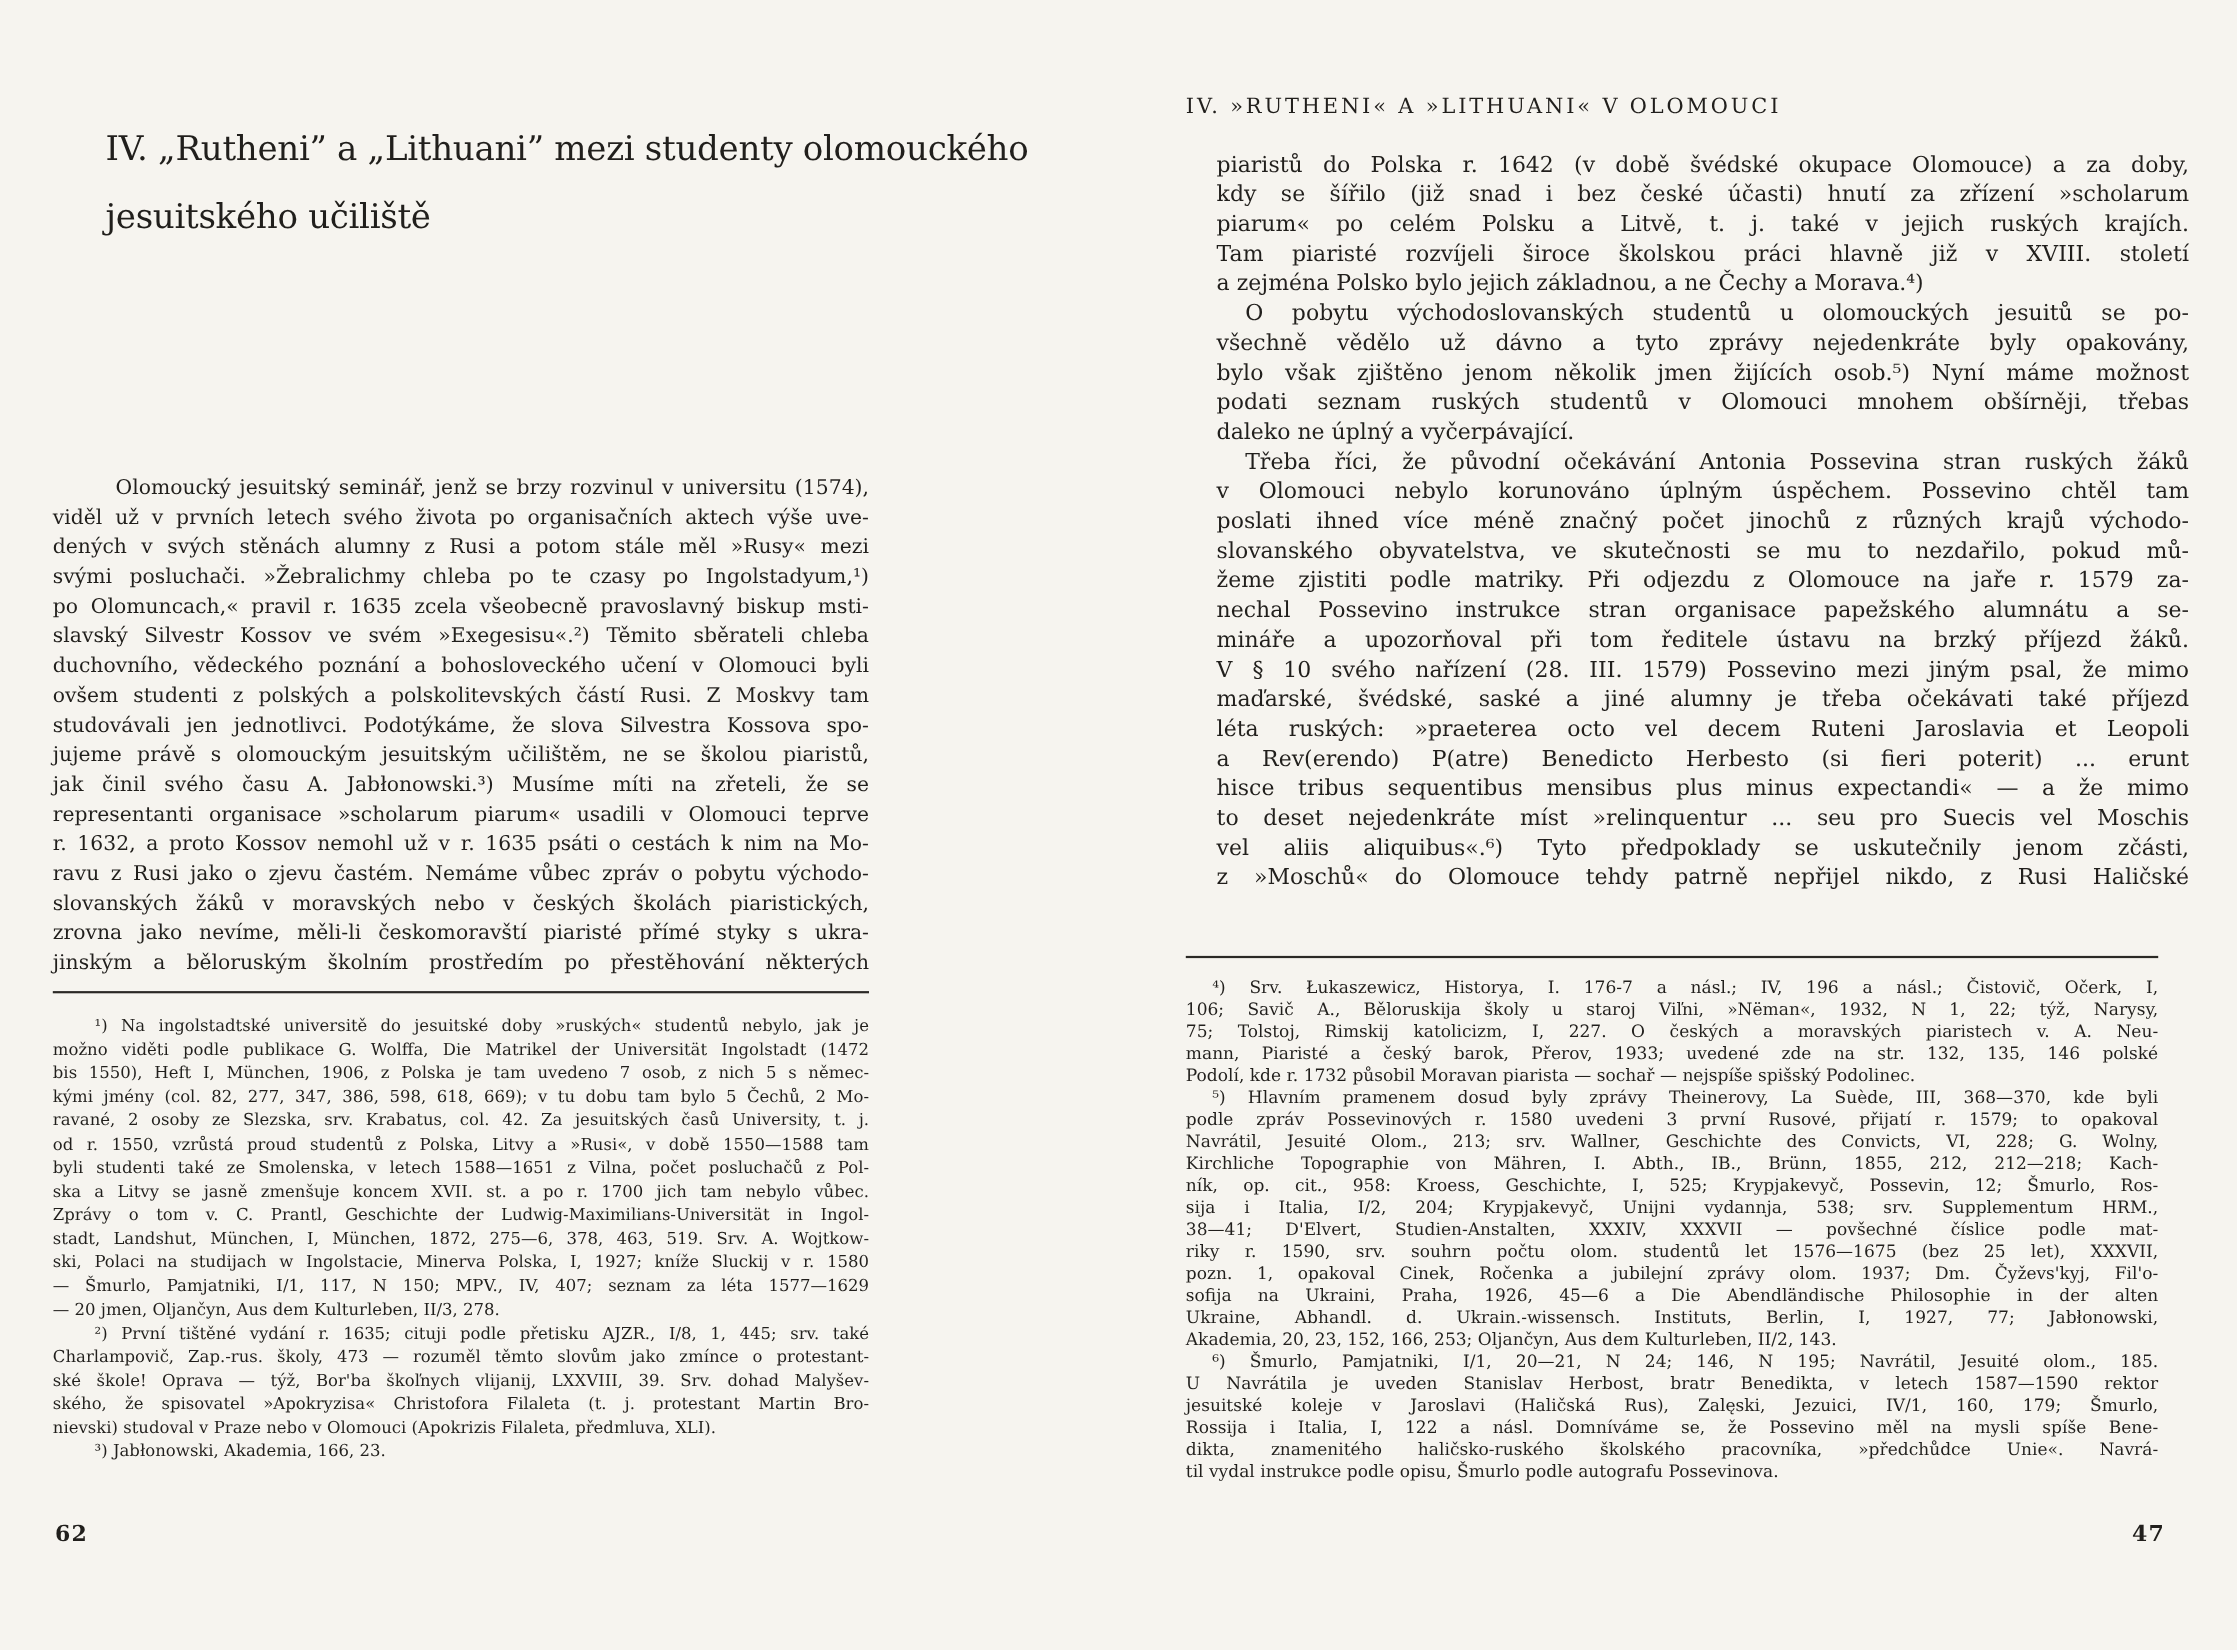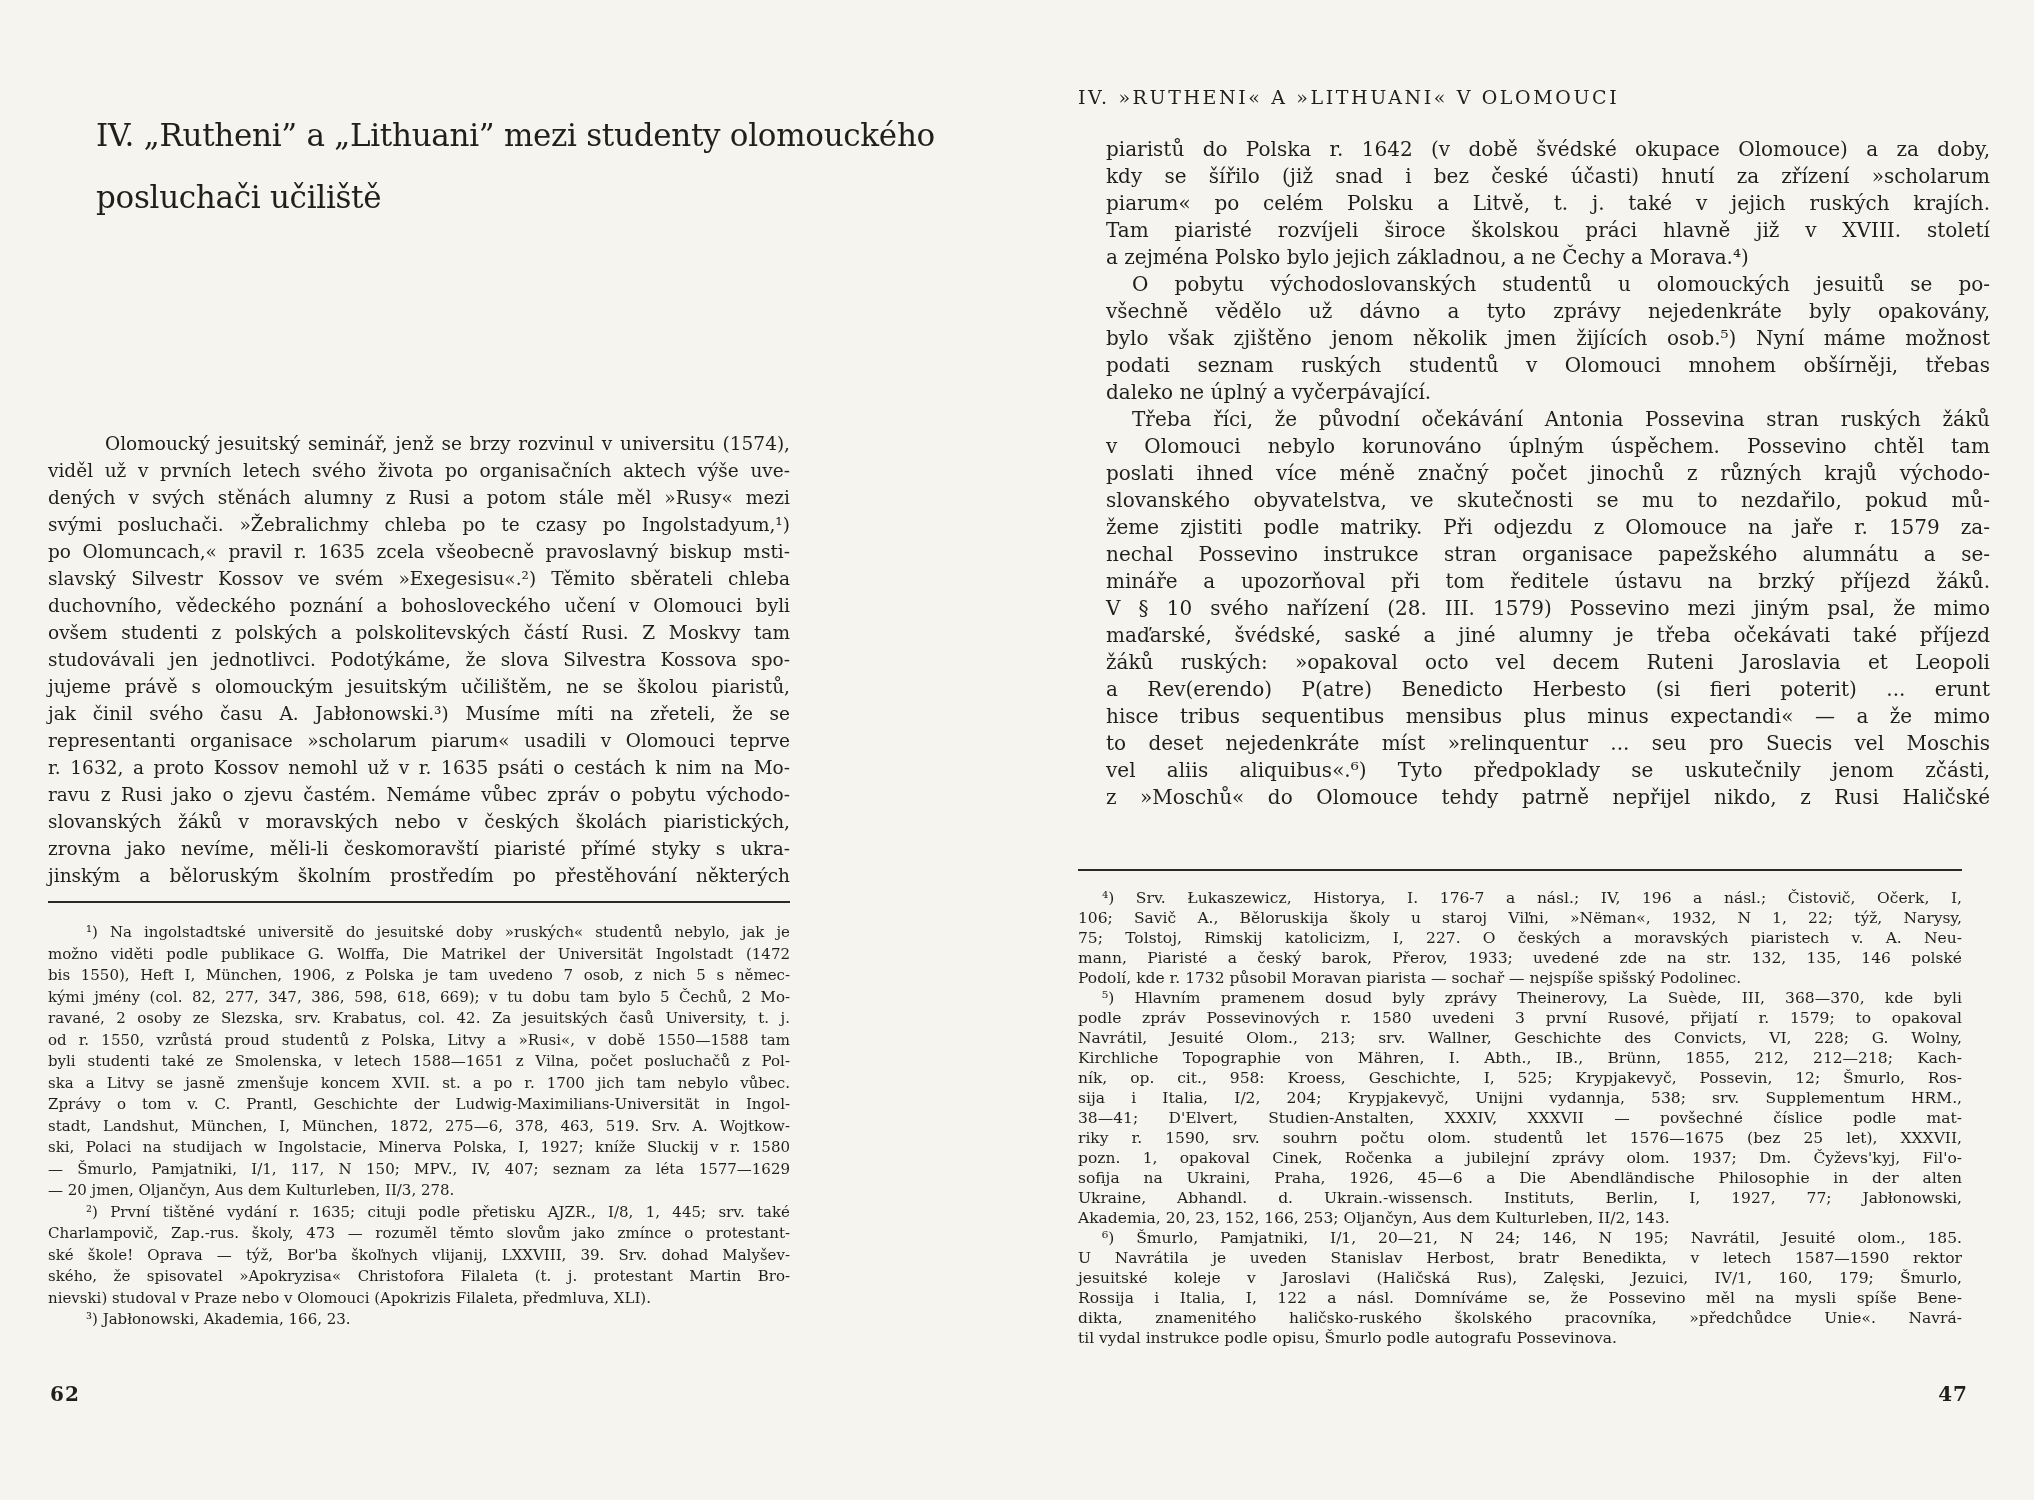--- a/index.html
+++ b/index.html
@@ -51,21 +51,21 @@
   .pagenum.left  { left:50px; }
   .pagenum.right { left:1078px; width:890px; text-align:right; }
 </style>
 </head>
 <body>
 
 <div class="canvas">
 
   <div class="page-title">
       <div class="tline">IV. „Rutheni” a „Lithuani” mezi studenty olomouckého</div>
-      <div class="tline">posluchači učiliště</div>
+      <div class="tline">jesuitského učiliště</div>
     </div>
 
   <div class="left-body">
       <div class="para">
         <div class="line indent">Olomoucký jesuitský seminář, jenž se brzy rozvinul v universitu (1574),</div>
         <div class="line">viděl už v prvních letech svého života po organisačních aktech výše uve-</div>
         <div class="line">dených v svých stěnách alumny z Rusi a potom stále měl »Rusy« mezi</div>
         <div class="line">svými posluchači. »Žebralichmy chleba po te czasy po Ingolstadyum,¹)</div>
         <div class="line">po Olomuncach,« pravil r. 1635 zcela všeobecně pravoslavný biskup msti-</div>
         <div class="line">slavský Silvestr Kossov ve svém »Exegesisu«.²) Těmito sběrateli chleba</div>
@@ -135,21 +135,21 @@
       <div class="para">
         <div class="line indent">Třeba říci, že původní očekávání Antonia Possevina stran ruských žáků</div>
         <div class="line">v Olomouci nebylo korunováno úplným úspěchem. Possevino chtěl tam</div>
         <div class="line">poslati ihned více méně značný počet jinochů z různých krajů východo-</div>
         <div class="line">slovanského obyvatelstva, ve skutečnosti se mu to nezdařilo, pokud mů-</div>
         <div class="line">žeme zjistiti podle matriky. Při odjezdu z Olomouce na jaře r. 1579 za-</div>
         <div class="line">nechal Possevino instrukce stran organisace papežského alumnátu a se-</div>
         <div class="line">mináře a upozorňoval při tom ředitele ústavu na brzký příjezd žáků.</div>
         <div class="line">V § 10 svého nařízení (28. III. 1579) Possevino mezi jiným psal, že mimo</div>
         <div class="line">maďarské, švédské, saské a jiné alumny je třeba očekávati také příjezd</div>
-        <div class="line">žáků ruských: »opakoval octo vel decem Ruteni Jaroslavia et Leopoli</div>
+        <div class="line">léta ruských: »praeterea octo vel decem Ruteni Jaroslavia et Leopoli</div>
         <div class="line">a Rev(erendo) P(atre) Benedicto Herbesto (si fieri poterit) ... erunt</div>
         <div class="line">hisce tribus sequentibus mensibus plus minus expectandi« — a že mimo</div>
         <div class="line">to deset nejedenkráte míst »relinquentur ... seu pro Suecis vel Moschis</div>
         <div class="line">vel aliis aliquibus«.⁶) Tyto předpoklady se uskutečnily jenom zčásti,</div>
         <div class="line">z »Moschů« do Olomouce tehdy patrně nepřijel nikdo, z Rusi Haličské</div>
       </div>
     </div>
 
   <div class="fn-rule right"></div>
 

